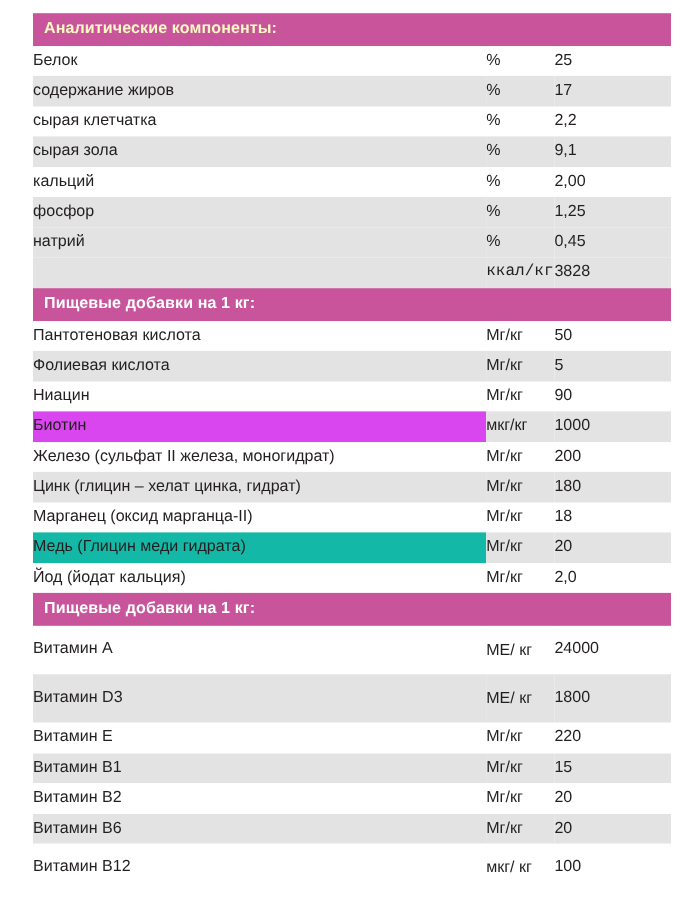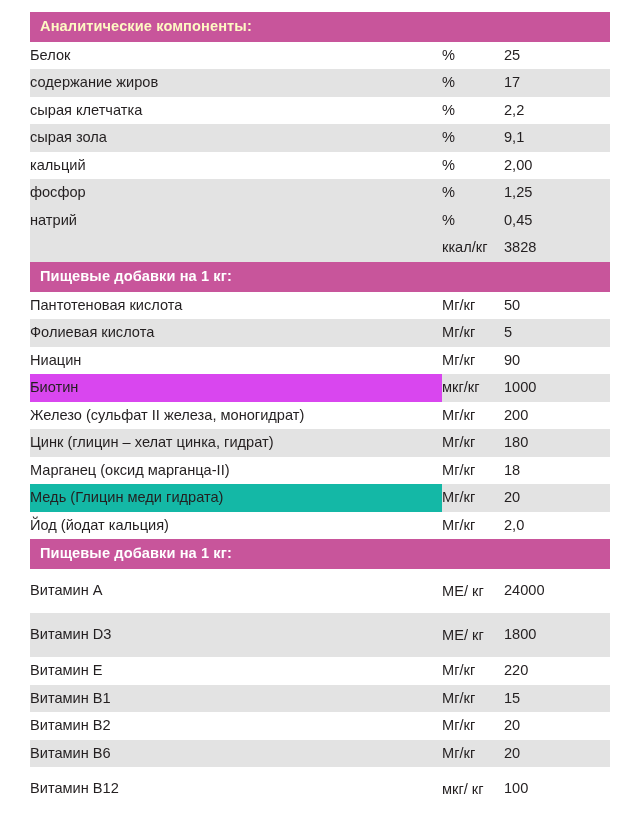--- a/index.html
+++ b/index.html
@@ -135,21 +135,21 @@
           <td class="cell-unit" style="background: rgb(227, 227, 227);">%</td>
           <td class="cell-value" style="background: rgb(227, 227, 227);">1,25</td>
         </tr>
         <tr class="data-row alt">
           <td class="cell-name" style="background: rgb(227, 227, 227);">натрий</td>
           <td class="cell-unit" style="background: rgb(227, 227, 227);">%</td>
           <td class="cell-value" style="background: rgb(227, 227, 227);">0,45</td>
         </tr>
         <tr class="data-row alt">
           <td class="cell-name empty" style="background: rgb(227, 227, 227);"></td>
-          <td class="cell-unit" style="background: rgb(227, 227, 227);">ккал/кг</td>
+          <td class="cell-unit" style="background: rgb(227, 227, 227); font-family: Liberation Mono, monospace;">ккал/кг</td>
           <td class="cell-value" style="background: rgb(227, 227, 227);">3828</td>
         </tr>
         <tr class="section-row">
           <td colspan="3" style="background: rgb(200, 85, 155); color: rgb(255, 255, 255);">Пищевые добавки на 1 кг:</td>
         </tr>
         <tr class="data-row">
           <td class="cell-name">Пантотеновая кислота</td>
           <td class="cell-unit">Мг/кг</td>
           <td class="cell-value">50</td>
         </tr>

